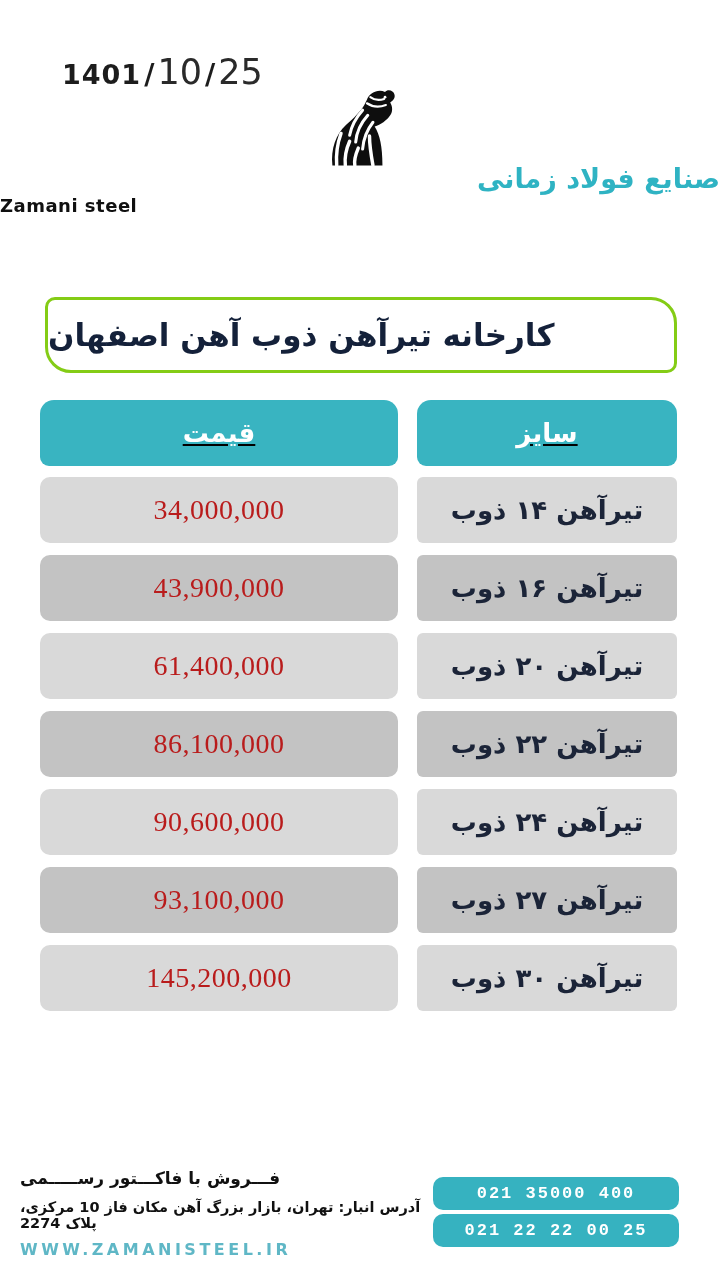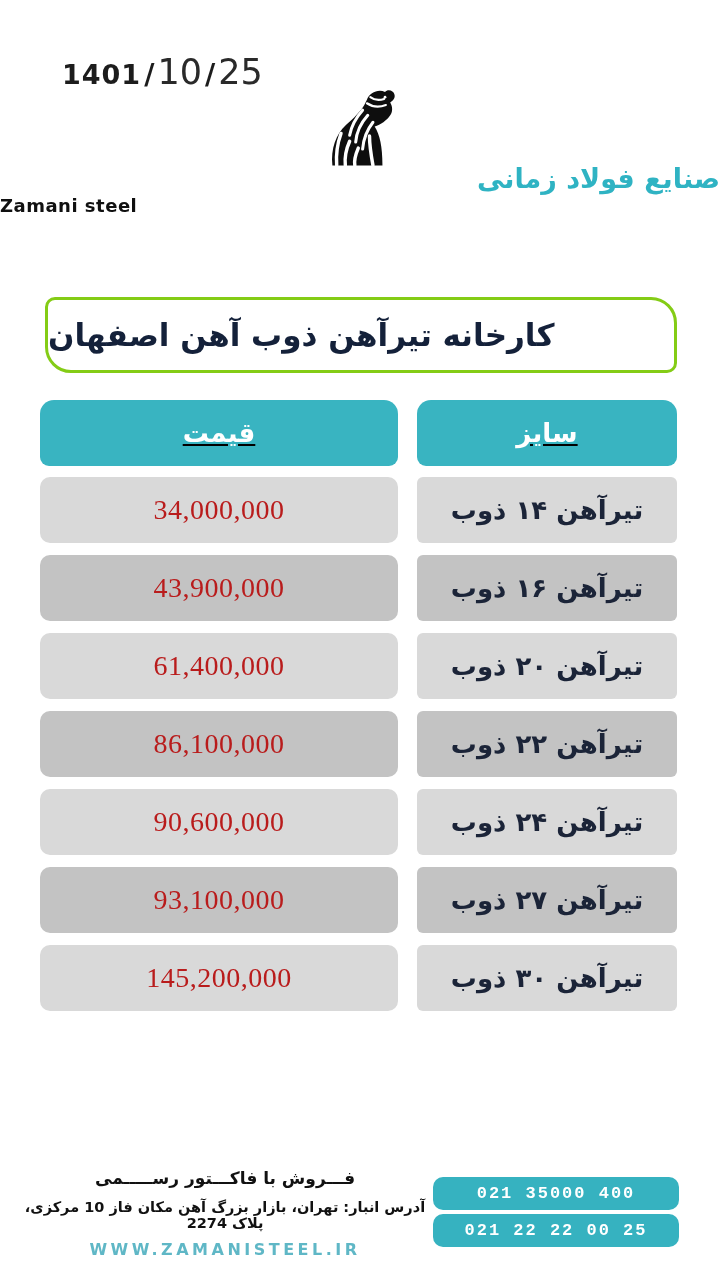--- a/index.html
+++ b/index.html
@@ -40,21 +40,21 @@
   .cell { display: flex; align-items: center; justify-content: center; }
   .cell-price { width: 358px; border-radius: 10px; }
   .cell-size  { width: 260px; border-radius: 6px; direction: rtl; }
   .thead .cell { background: #39b4c1; color: #ffffff; font-size: 26px; font-weight: 800; border-radius: 14px 14px 9px 9px; }
   .tbody .trow:nth-child(odd)  .cell { background: #d9d9d9; }
   .tbody .trow:nth-child(even) .cell { background: #c3c3c3; }
   .price-val { font-size: 28px; font-weight: 500; color: #b91c1c; letter-spacing: 0.5px; font-family: Liberation Serif, serif; }
   .size-val  { font-size: 26px; font-weight: 800; color: #1b2438; }
 
   
-  .footer-info { position: absolute; top: 1168px; left: 20px; width: 410px; direction: rtl; text-align: center; }
+  .footer-info { position: absolute; top: 1168px; left: 20px; width: 410px; direction: rtl; text-align: left; }
   .sales-note { font-size: 17px; font-weight: 800; color: #111; margin-bottom: 11px; }
   .address    { font-size: 14.5px; font-weight: 700; color: #111; margin-bottom: 9px; }
   .website    { direction: ltr; font-size: 16px; font-weight: 700; letter-spacing: 3.5px; color: #5fb7c6; }
   .phone-badges { position: absolute; top: 1177px; left: 433px; width: 246px; }
   .phone-badge {
     width: 246px; height: 33px; margin-bottom: 4px; background: #36b2c0;
     border-radius: 10px; color: #ffffff; font-size: 17px; font-weight: 800;
     letter-spacing: 2px; display: flex; align-items: center; justify-content: center;
     direction: ltr; font-family: Liberation Mono, monospace;
   }

